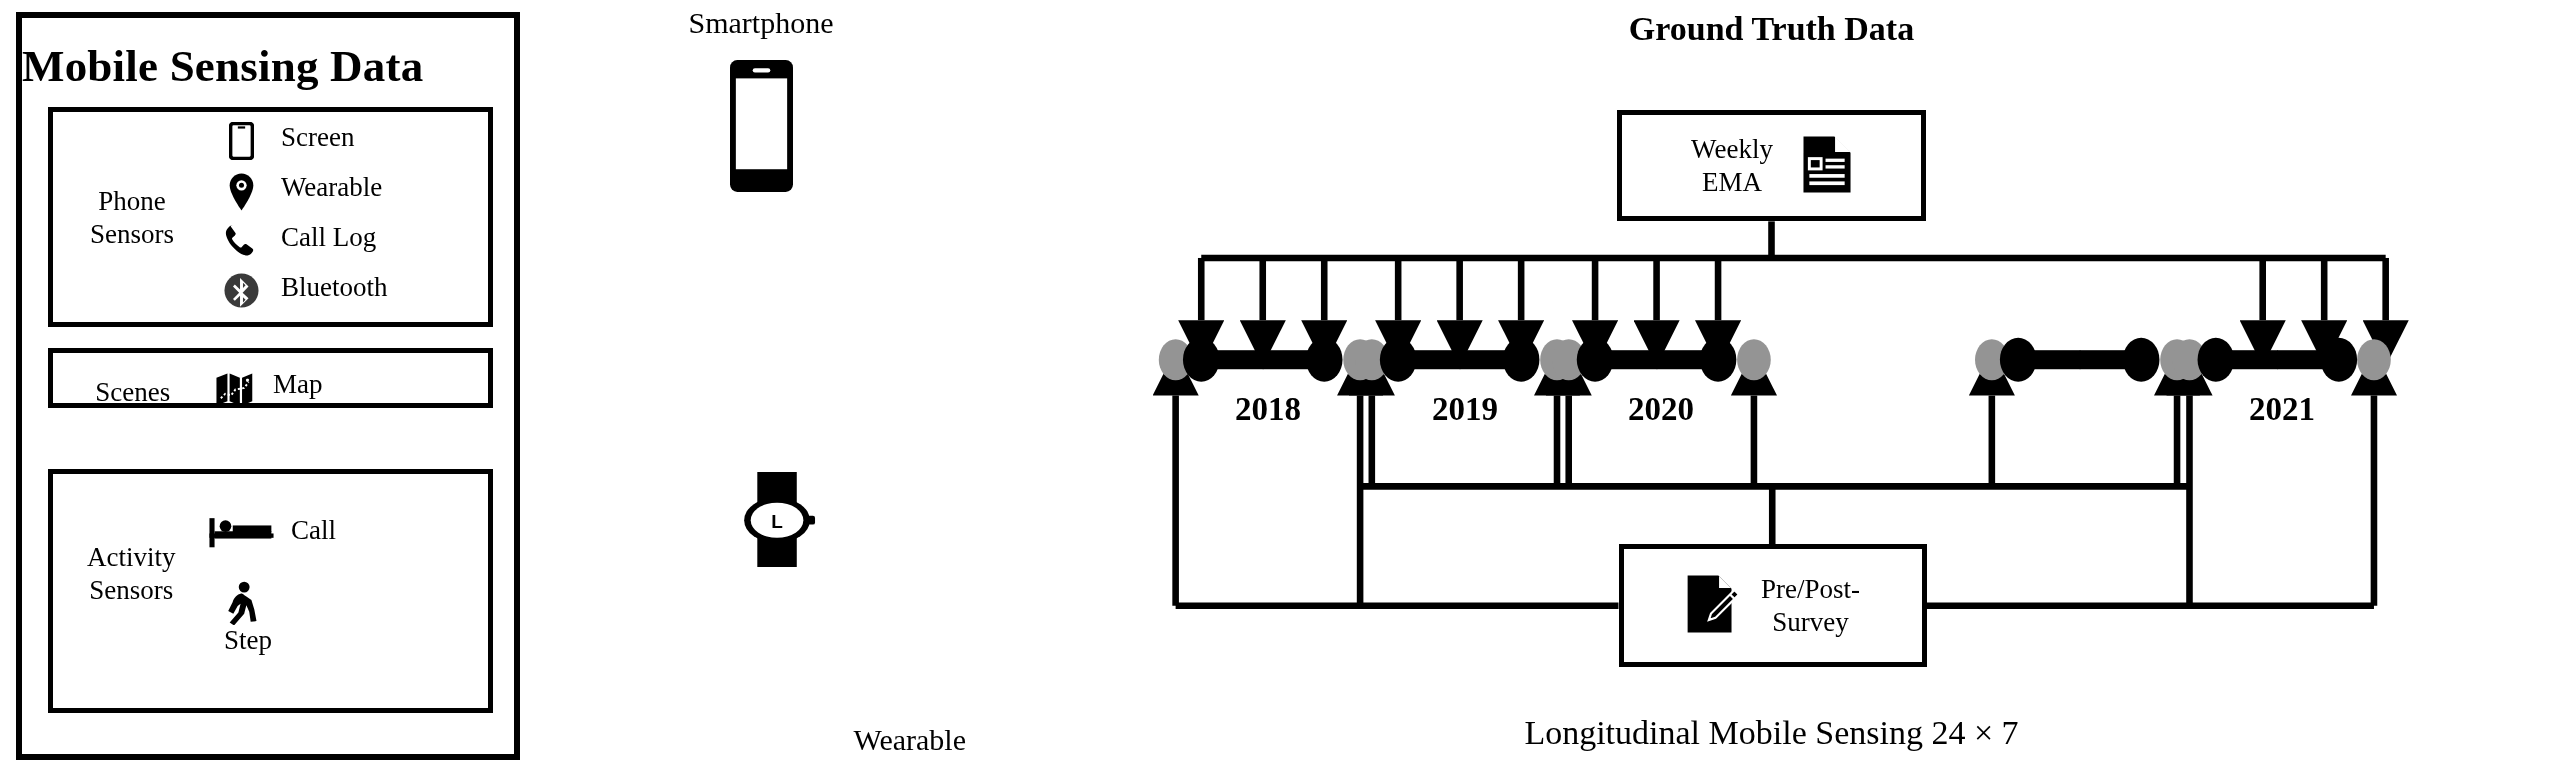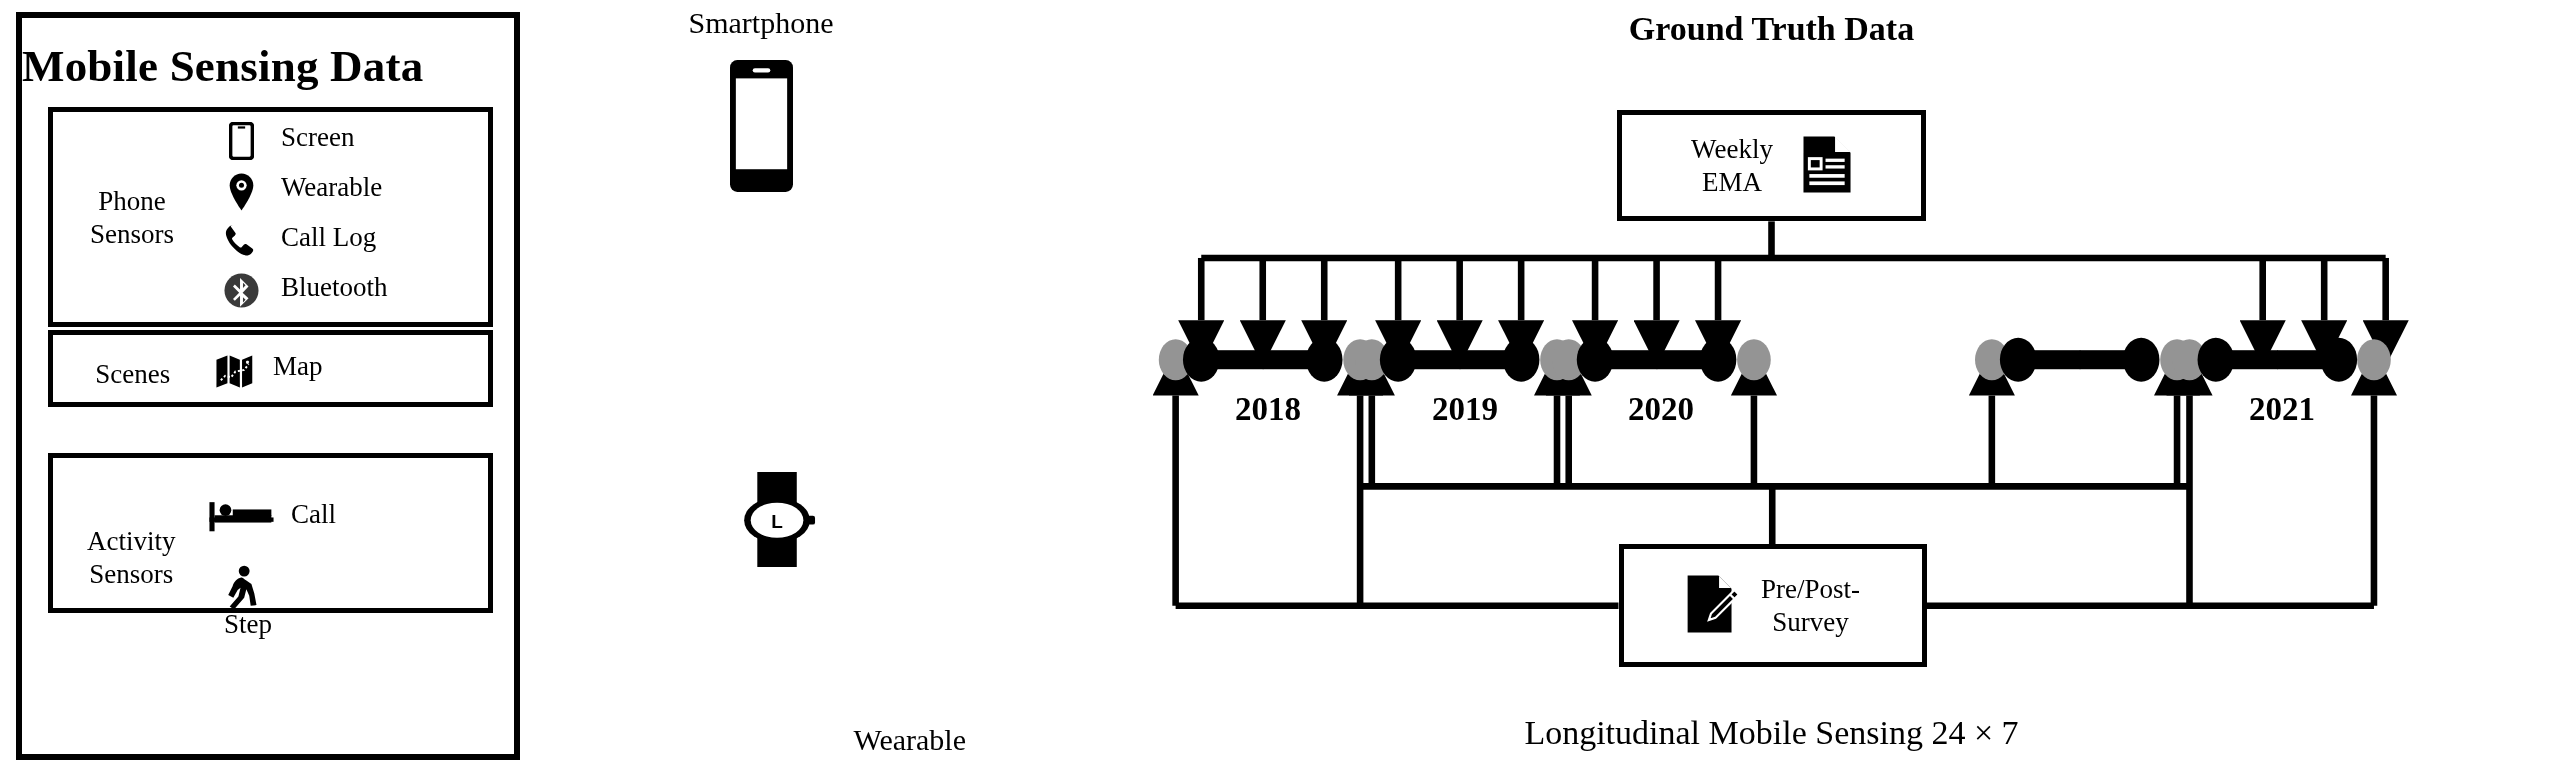--- a/index.html
+++ b/index.html
@@ -18,22 +18,22 @@
     border:6.6px solid #000;background:#fff;box-sizing:border-box;
   }
   #left-title{
     position:absolute;left:0;top:22px;width:100%;
     text-align:left;font-weight:bold;font-size:45px;letter-spacing:0.2px;
   }
   .subbox{
     position:absolute;border:5.1px solid #000;background:#fff;box-sizing:border-box;
   }
   #phone-sensors-box{left:26px;top:89px;width:445px;height:220px;}
-  #scenes-box{left:26px;top:312px;width:445px;height:77px;}
-  #activity-box{left:26px;top:435px;width:445px;height:160px;}
+  #scenes-box{left:26px;top:330px;width:445px;height:60px;}
+  #activity-box{left:26px;top:451px;width:445px;height:244px;}
 
   .group-label{
     position:absolute;text-align:center;font-size:27px;line-height:1.22;
   }
   #phone-sensors-label{left:13px;top:73px;width:132px;}
   #scenes-label{left:10.3px;top:23px;width:139px;}
   #activity-label{left:8.8px;top:67px;width:139px;}
 
   .srow{position:absolute;display:flex;align-items:flex-start;}
   .sicon{width:41px;display:flex;align-items:center;justify-content:center;}

